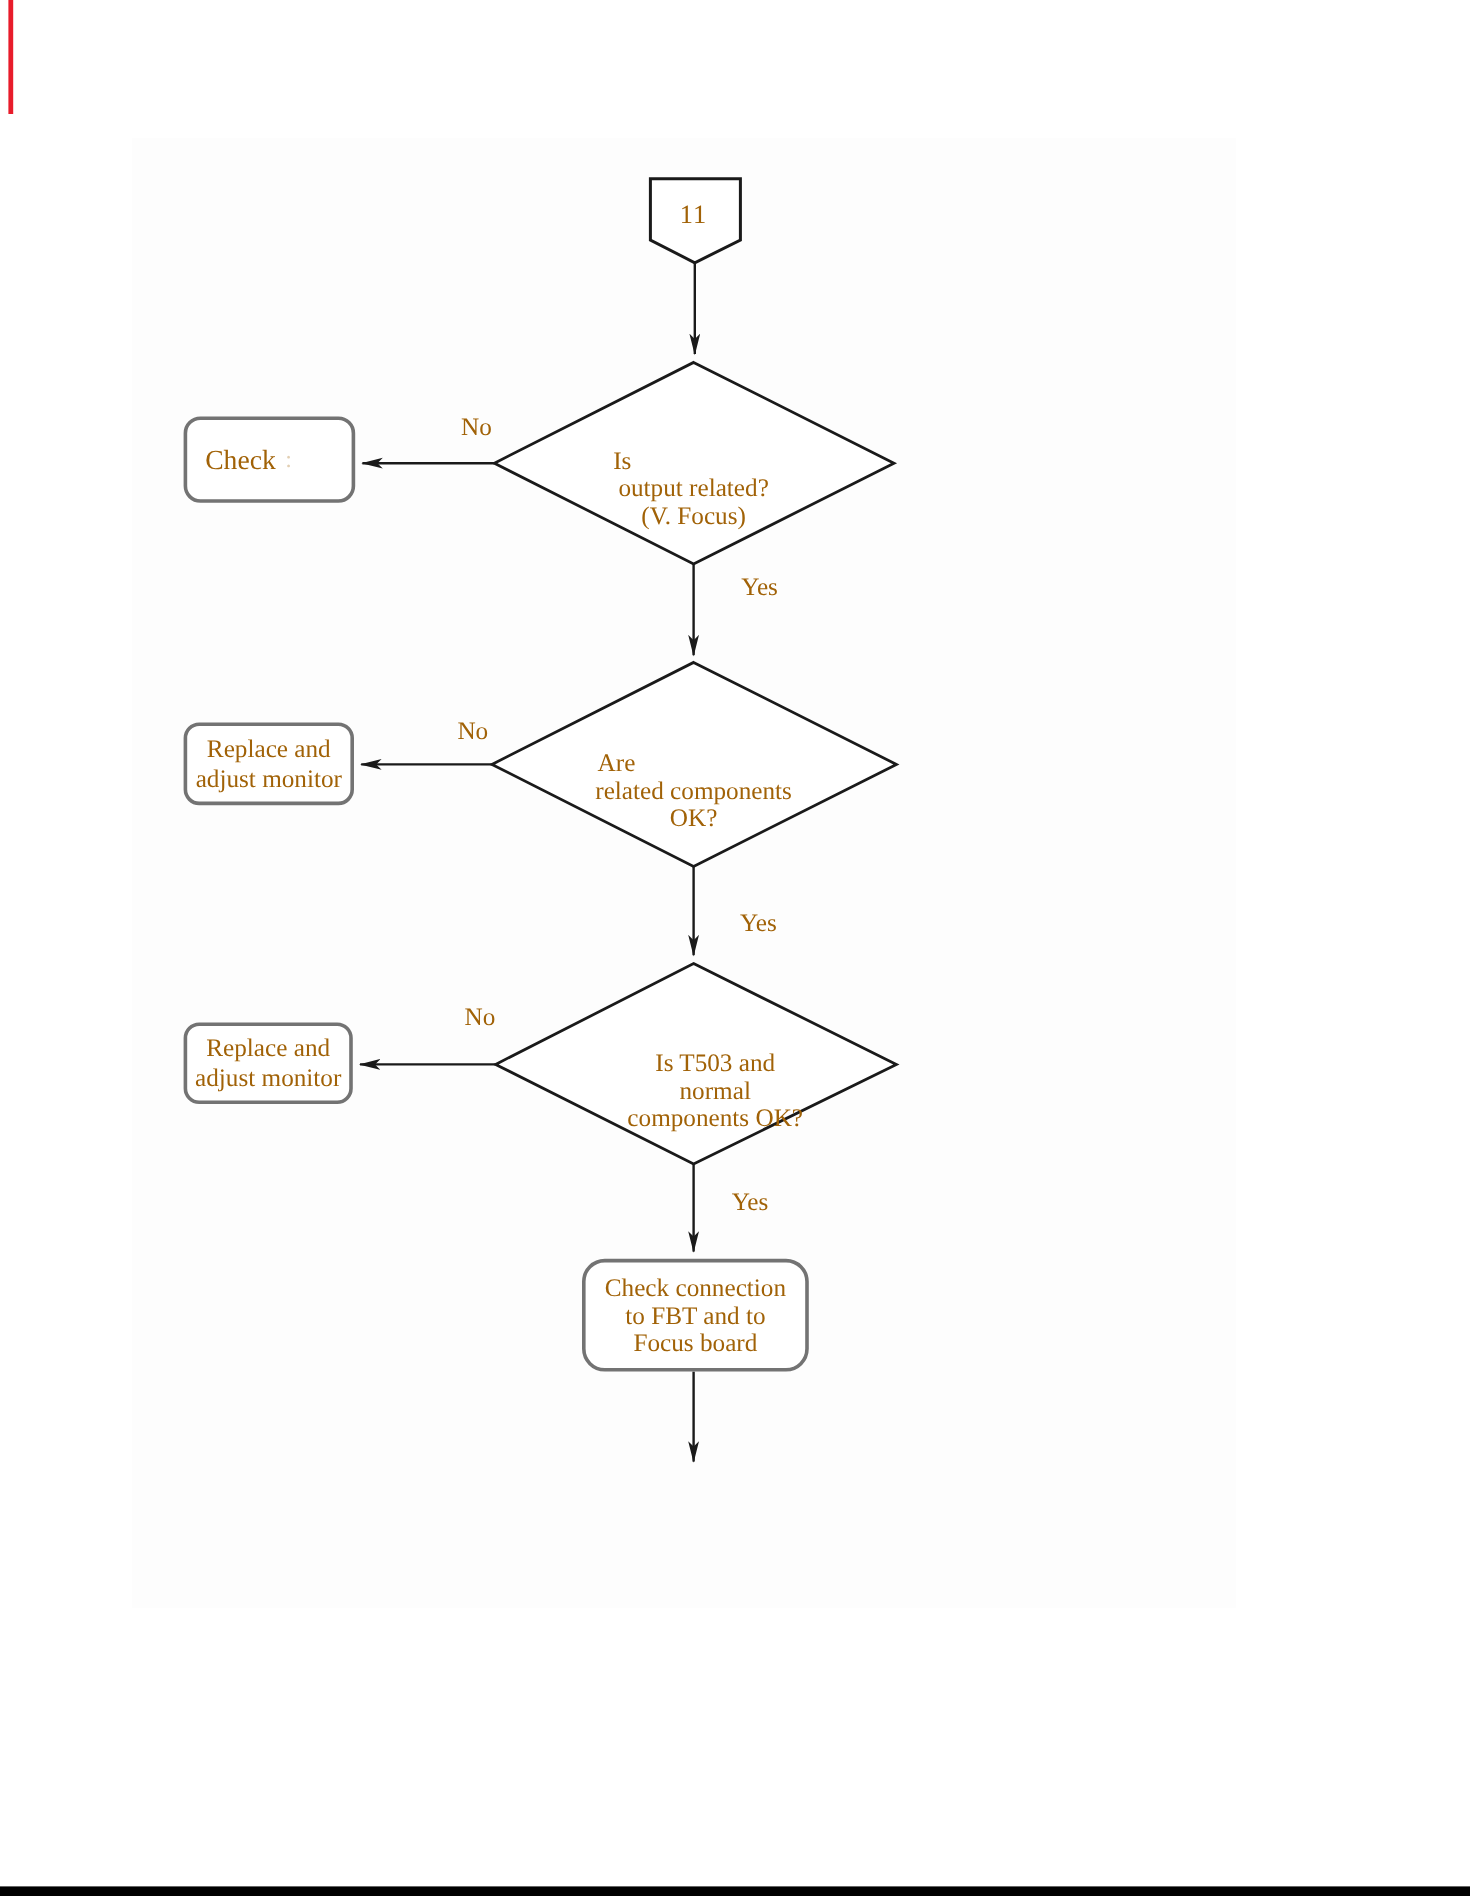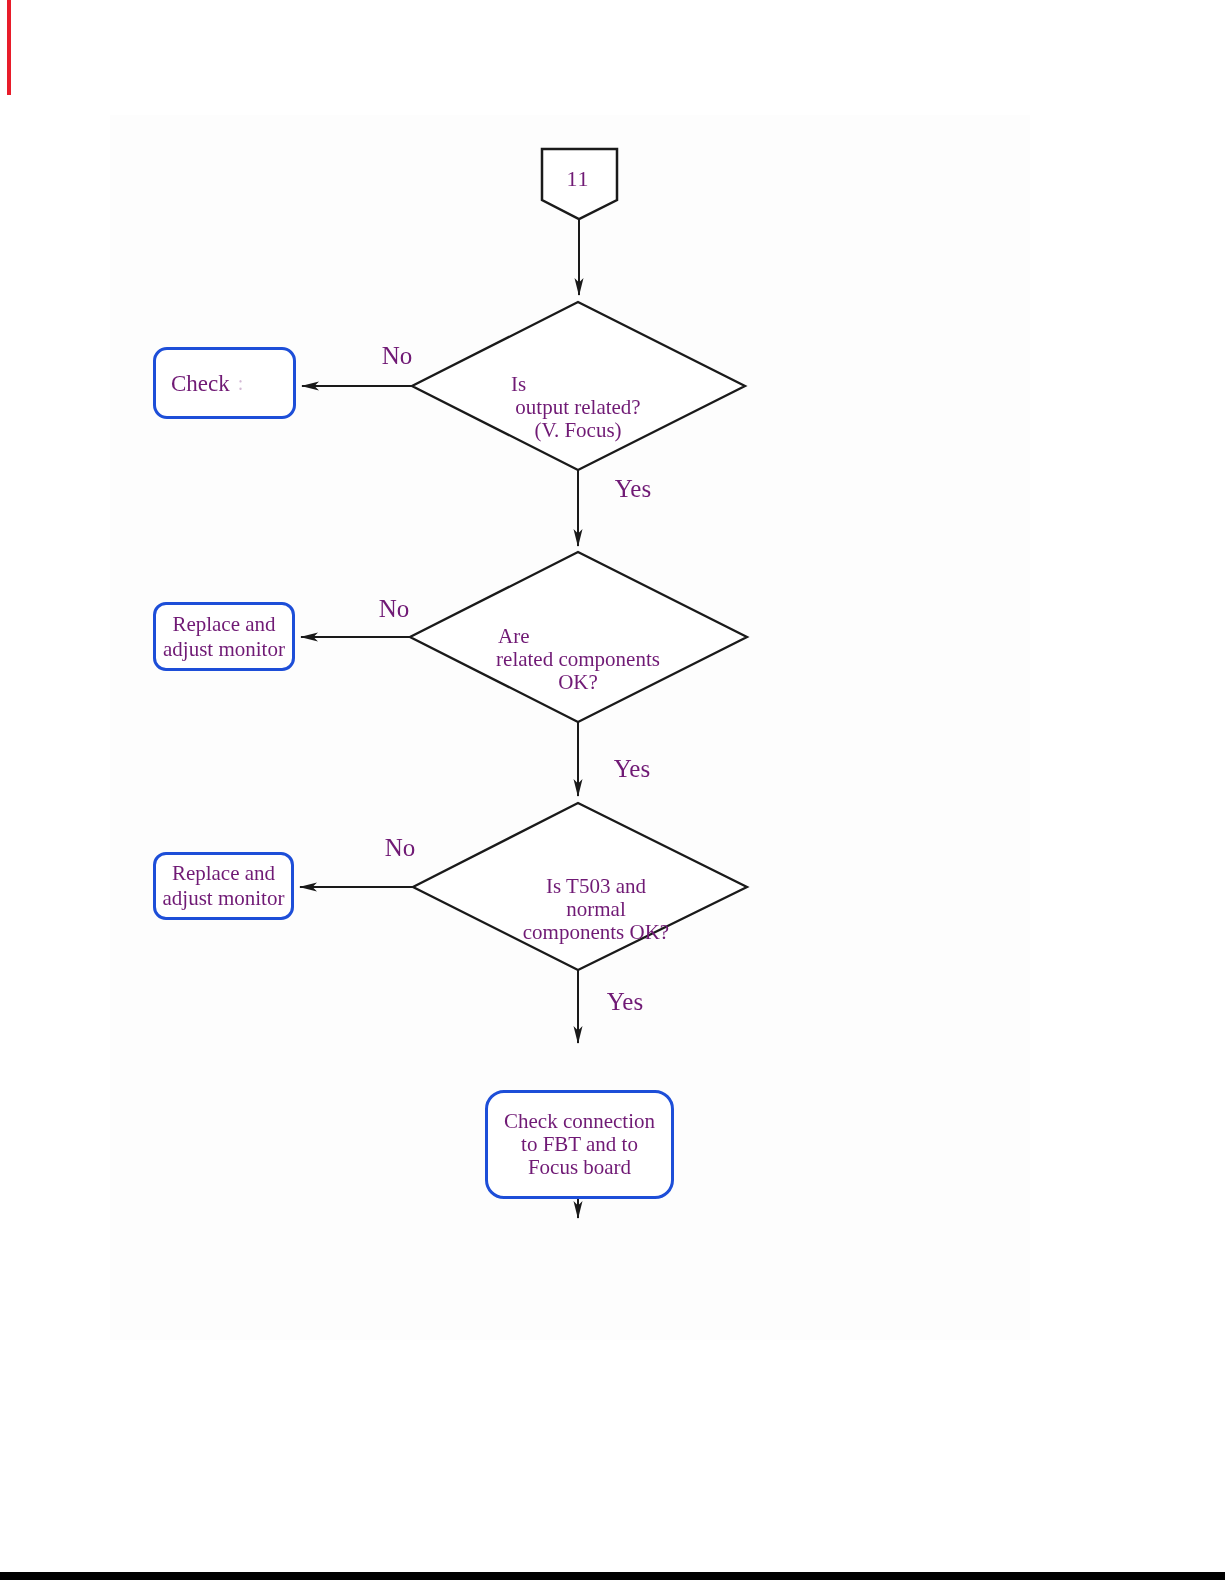--- a/index.html
+++ b/index.html
@@ -1,62 +1,62 @@
 <!DOCTYPE html>
 <html><head>
 <meta charset="utf-8">
 <style>
   html,body{margin:0;padding:0;background:#ffffff;}
   #page{
     position:relative;
     width:1225px;height:1585px;
     background:#ffffff;
     font-family:"Liberation Serif","DejaVu Serif",serif;
-    color:#701a75;
+    color:#a16207;
     overflow:hidden;
   }
   #paper-tint{
     position:absolute;left:110px;top:115px;width:920px;height:1225px;
     background:#fdfdfd;
   }
   #red-mark{
     position:absolute;left:7px;top:0;width:4px;height:95px;
   }
   #flow-canvas{position:absolute;left:0;top:0;}
   .node{
     position:absolute;
     background:#ffffff;
-    border:3px solid #1d4ed8;
+    border:3px solid #737373;
     display:flex;flex-direction:column;justify-content:center;
     box-sizing:border-box;
     font-size:21px;line-height:25px;
     text-align:center;
   }
   .node .nline{white-space:nowrap;}
   #check-box{
     left:153px;top:347px;width:143px;height:72px;border-radius:14px;
     flex-direction:row;justify-content:flex-start;align-items:center;
     padding-left:15px;font-size:23px;
   }
   #check-box .faint{opacity:.3;margin-left:8px;font-size:20px;}
   #replace-box-1{left:153px;top:602px;width:142px;height:69px;border-radius:13px;}
   #replace-box-2{left:153px;top:852px;width:141px;height:68px;border-radius:13px;}
-  #connection-box{left:485px;top:1049px;width:189px;height:109px;border-radius:19px;line-height:23px;margin-top:41px;}
+  #connection-box{left:485px;top:1049px;width:189px;height:94px;border-radius:19px;line-height:23px;}
   #done-oval{left:510px;top:1226px;width:142px;height:69px;border-radius:35px;font-size:22px;}
   .dtext{
     position:absolute;transform:translate(-50%,-50%);
     font-size:21px;line-height:23px;text-align:center;margin-top:21px;
   }
   #d1-text{left:578px;top:386px;width:150px;}
   #d2-text{left:578px;top:638px;width:176px;}
   #d3-text{left:596px;top:888px;width:176px;}
   .align-left-line{text-align:left;padding-left:8px;}
   .edge-label{
     position:absolute;transform:translate(-50%,-50%);
-    font-size:25px;white-space:nowrap;
+    font-size:21px;white-space:nowrap;
   }
   #connector-label{
     position:absolute;left:578px;top:179px;transform:translate(-50%,-50%);
     font-size:22px;letter-spacing:1px;
   }
   #bottom-rule{
     position:absolute;left:0;top:1572px;width:1225px;height:8px;
   }
 </style>
 </head>

